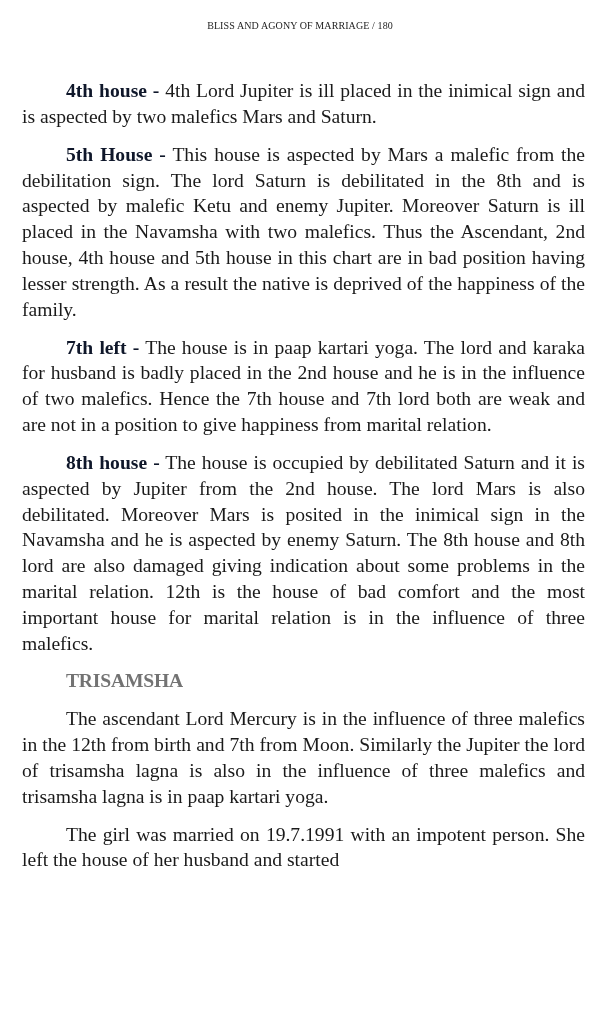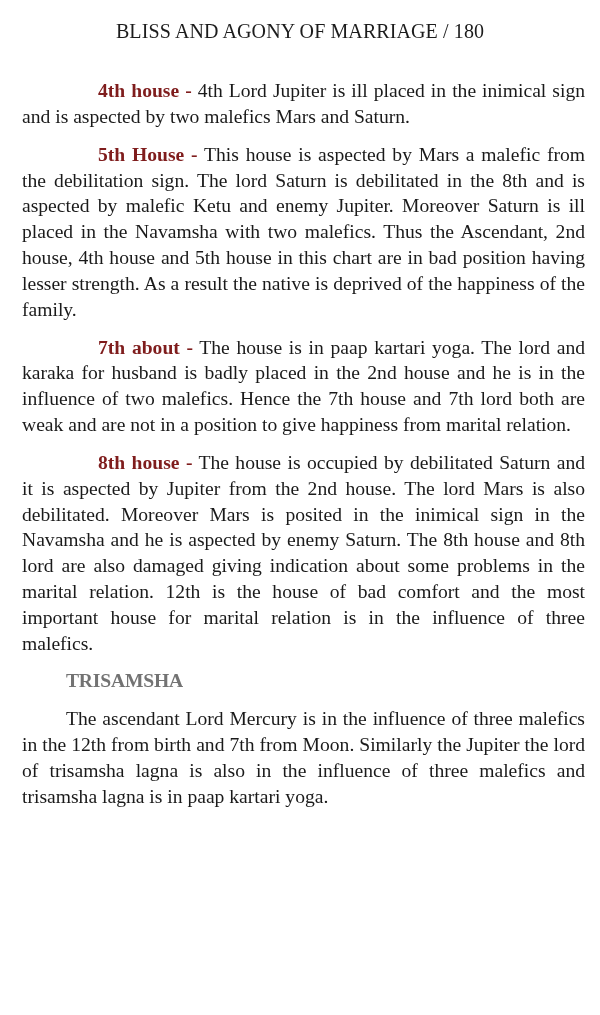--- a/index.html
+++ b/index.html
@@ -14,21 +14,21 @@
       position: relative;
       font-family: "Liberation Serif", "DejaVu Serif", serif;
       color: #1a1a1a;
     }
     .running-header {
       position: absolute;
       left: 0;
       width: 600px;
       top: 20px;
       text-align: center;
-      font-size: 20px;
+      font-size: 10px;
       letter-spacing: 0.1px;
       color: #1c1c1c;
       font-family: "Liberation Serif", "DejaVu Serif", serif;
     }
     .body-text {
       position: absolute;
       left: 22px;
       top: 78px;
       width: 563px;
       font-size: 19.6px;
@@ -36,22 +36,21 @@
       text-align: justify;
       text-align-last: auto;
     }
     .para {
       margin: 0 0 12.2px 0;
       text-indent: 44px;
       hyphens: none;
     }
     .para .lead {
       font-weight: bold;
-      color: #7f1d1d;
-      margin-left: 32px;
+      color: #0f172a;
     }
     .section-heading {
       margin: 0 0 12px 0;
       padding-left: 44px;
       font-weight: bold;
       font-size: 19.6px;
       line-height: 25.8px;
       letter-spacing: -0.2px;
       color: #737373;
     }
@@ -65,27 +64,30 @@
 
   <p class="para">
     <span class="lead">4th house -</span><span> 4th Lord Jupiter is ill placed in the inimical sign and is aspected by two malefics Mars and Saturn.</span>
   </p>
 
   <p class="para">
     <span class="lead">5th House -</span><span> This house is aspected by Mars a malefic from the debilitation sign. The lord Saturn is debilitated in the 8th and is aspected by malefic Ketu and enemy Jupiter. Moreover Saturn is ill placed in the Navamsha with two malefics. Thus the Ascendant, 2nd house, 4th house and 5th house in this chart are in bad position having lesser strength. As a result the native is deprived of the happiness of the family.</span>
   </p>
 
   <p class="para">
-    <span class="lead">7th about -</span><span> The house is in paap kartari yoga. The lord and karaka for husband is badly placed in the 2nd house and he is in the influence of two malefics. Hence the 7th house and 7th lord both are weak and are not in a position to give happiness from marital relation.</span>
+    <span class="lead">7th left -</span><span> The house is in paap kartari yoga. The lord and karaka for husband is badly placed in the 2nd house and he is in the influence of two malefics. Hence the 7th house and 7th lord both are weak and are not in a position to give happiness from marital relation.</span>
   </p>
 
   <p class="para">
     <span class="lead">8th house -</span><span> The house is occupied by debilitated Saturn and it is aspected by Jupiter from the 2nd house. The lord Mars is also debilitated. Moreover Mars is posited in the inimical sign in the Navamsha and he is aspected by enemy Saturn. The 8th house and 8th lord are also damaged giving indication about some problems in the marital relation. 12th is the house of bad comfort and the most important house for marital relation is in the influence of three malefics.</span>
   </p>
 
   <div class="section-heading">TRISAMSHA</div>
 
   <p class="para">
     <span>The ascendant Lord Mercury is in the influence of three malefics in the 12th from birth and 7th from Moon. Similarly the Jupiter the lord of trisamsha lagna is also in the influence of three malefics and trisamsha lagna is in paap kartari yoga.</span>
   </p>
 
+  <p class="para">
+    <span>The girl was married on 19.7.1991 with an impotent person. She left the house of her husband and started</span>
+  </p>
 
 </div>
 
 </body></html>

